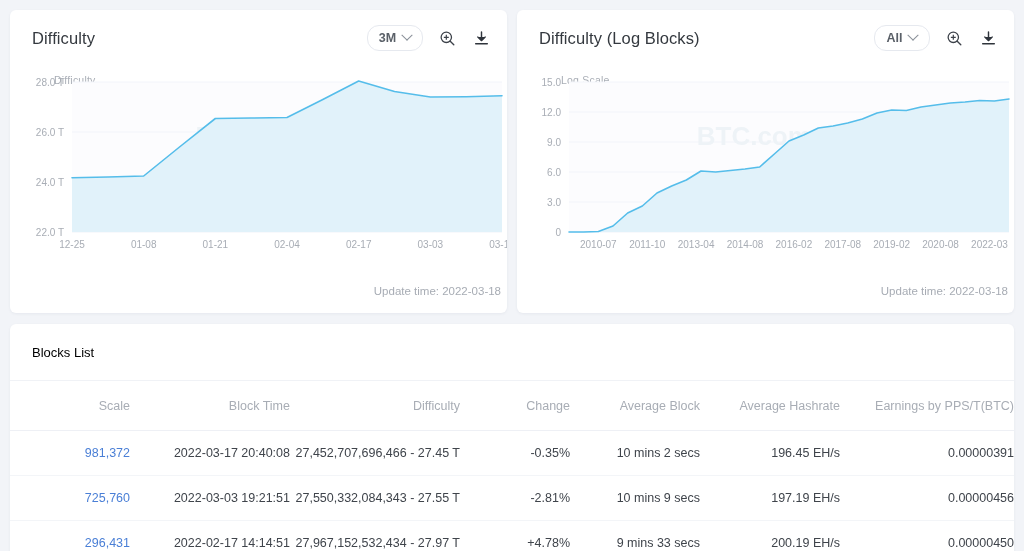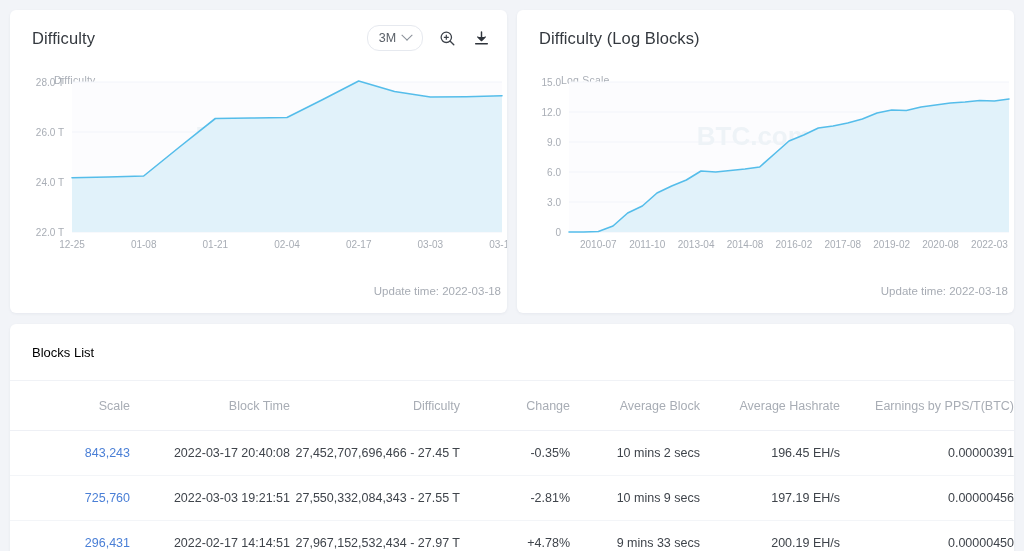--- a/index.html
+++ b/index.html
@@ -32,21 +32,21 @@
     letter-spacing: .1px; white-space: nowrap;
   }
   .head-right { margin-left: auto; display: flex; align-items: center; gap: 14px; }
 
   .range-select {
     min-width: 56px; height: 26px;
     border: 1px solid #e6e9ef; border-radius: 12px;
     background: #fff;
     display: flex; align-items: center; justify-content: center; gap: 7px;
     padding: 0 9px;
-    font-size: 12.5px; color: #5a6068;
+    font-size: 12.5px; color: #5a6068; font-weight: bold;
   }
   .chev {
     width: 8px; height: 8px; display: inline-block;
     border-right: 1.4px solid #8a9099; border-bottom: 1.4px solid #8a9099;
     transform: rotate(45deg) translate(-2px,-2px);
   }
   .icon-btn { width: 20px; height: 20px; display:flex; align-items:center; justify-content:center; }
   .icon-btn svg { display:block; }
 
   .plot-wrap { position: relative; height: 200px; margin: 0 0 0 0; }
@@ -149,20 +149,41 @@
             <text x="492" y="182" fill="#a8adb5" font-size="10" font-family="&quot;Liberation Sans&quot;, sans-serif" text-anchor="middle">03-17</text>
           </svg>
       </div>
 
       <div class="update-time">Update time: 2022-03-18</div>
     </div>
 
     <div class="card chart-card">
       <div class="card-head">
         <div class="card-title">Difficulty (Log Blocks)</div>
+        <div class="head-right">
+          <div class="range-select">
+            <span>All</span>
+            <span class="chev"></span>
+          </div>
+          <div class="icon-btn">
+            <svg width="17" height="17" viewBox="0 0 20 20" fill="none" stroke="#3c4149" stroke-width="1.5">
+              <circle cx="8.6" cy="8.6" r="6.1"></circle>
+              <line x1="8.6" y1="5.7" x2="8.6" y2="11.5" stroke-width="1.4"></line>
+              <line x1="5.7" y1="8.6" x2="11.5" y2="8.6" stroke-width="1.4"></line>
+              <line x1="13.2" y1="13.2" x2="17.4" y2="17.4" stroke-width="1.6" stroke-linecap="round"></line>
+            </svg>
+          </div>
+          <div class="icon-btn">
+            <svg width="17" height="17" viewBox="0 0 20 20" fill="none" stroke="#2f343b" stroke-width="1.7" stroke-linecap="round">
+              <line x1="10" y1="2.3" x2="10" y2="11.6"></line>
+              <path d="M5.6 8.2 L10 12.6 L14.4 8.2" fill="#2f343b" stroke="#2f343b" stroke-width="1.4" stroke-linejoin="round"></path>
+              <line x1="3.2" y1="16.3" x2="16.8" y2="16.3" stroke-width="1.8"></line>
+            </svg>
+          </div>
+        </div>
       </div>
 
       <div class="plot-wrap">
         <div class="axis-name" style="left:44px; top:8px;">Log Scale</div>
         <svg class="plot-svg" id="chart1" width="502" height="200">
             <rect x="52" y="16" width="440" height="150" fill="#fcfcfe"></rect>
             <line x1="52" y1="166" x2="492" y2="166" stroke="#f2f4fa" stroke-width="1"></line>
             <line x1="52" y1="136" x2="492" y2="136" stroke="#f2f4fa" stroke-width="1"></line>
             <line x1="52" y1="106" x2="492" y2="106" stroke="#f2f4fa" stroke-width="1"></line>
             <line x1="52" y1="76" x2="492" y2="76" stroke="#f2f4fa" stroke-width="1"></line>
@@ -205,21 +226,21 @@
           <th class="c-time">Block Time</th>
           <th class="c-diff">Difficulty</th>
           <th class="c-chg">Change</th>
           <th class="c-avgb">Average Block</th>
           <th class="c-hash">Average Hashrate</th>
           <th class="c-earn">Earnings by PPS/T(BTC)</th>
         </tr>
       </thead>
       <tbody id="blocks-body">
           <tr>
-            <td class="c-height"><a href="#">843,243</a></td>
+            <td class="c-height"><a href="#">981,372</a></td>
             <td class="c-time">2022-03-17 20:40:08</td>
             <td class="c-diff">27,452,707,696,466 - 27.45 T</td>
             <td class="c-chg neg">-0.35%</td>
             <td class="c-avgb">10 mins 2 secs</td>
             <td class="c-hash">196.45 EH/s</td>
             <td class="c-earn">0.00000391</td>
           </tr>
           <tr>
             <td class="c-height"><a href="#">725,760</a></td>
             <td class="c-time">2022-03-03 19:21:51</td>

